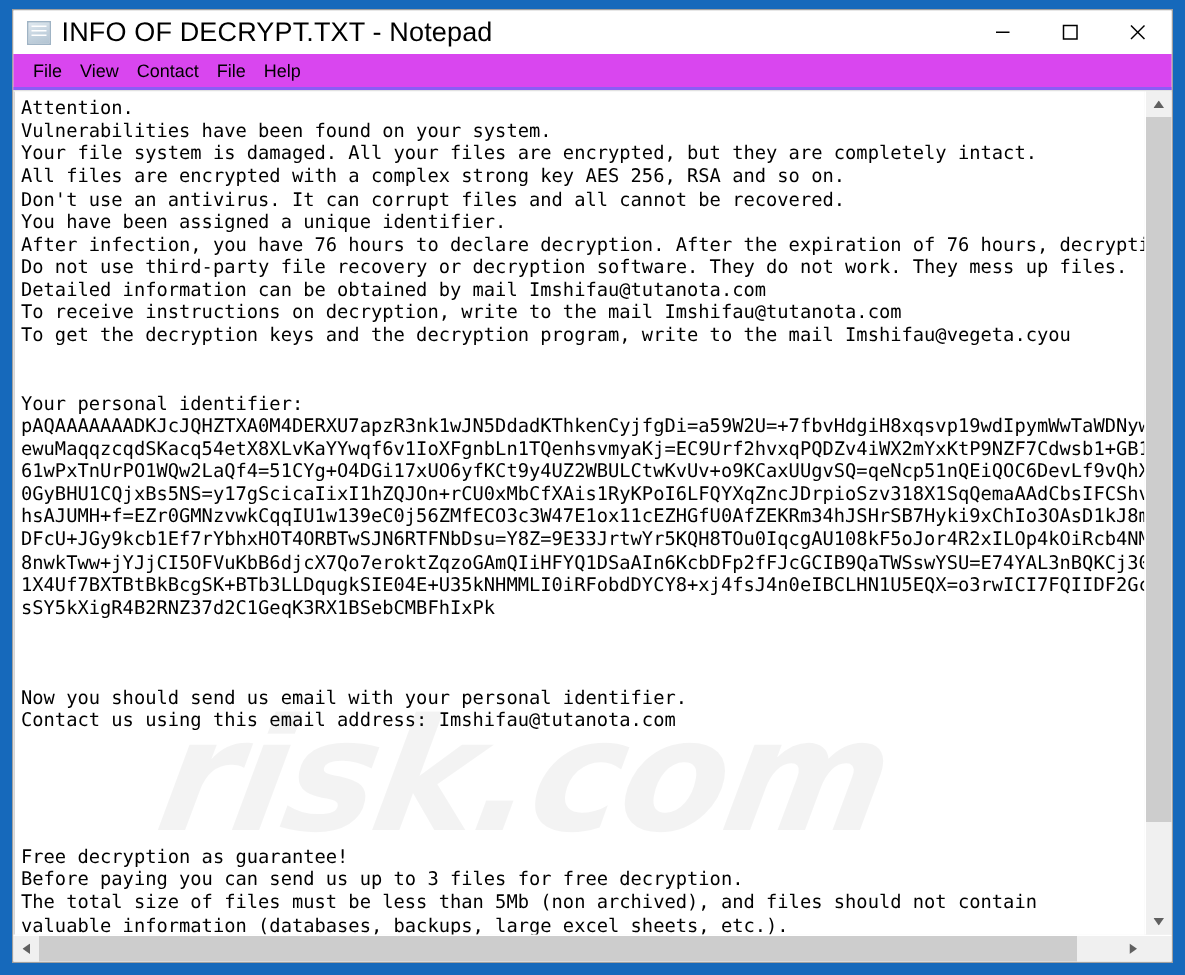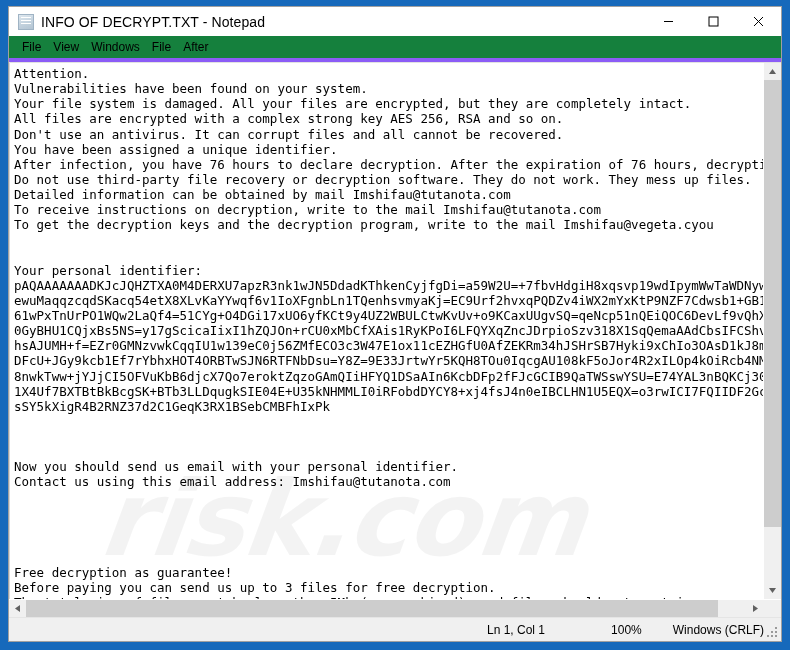--- a/index.html
+++ b/index.html
@@ -57,21 +57,21 @@
   }
   .title-icon::after {
     content: "";
     position: absolute;
     left: 2px; top: 2px;
     width: 10px; height: 1px;
     background: #ffffff;
     box-shadow: 0 3px 0 #ffffff, 0 6px 0 #ffffff;
   }
   .title-text {
-    font-size: 14px;
+    font-size: 18px;
     color: #000000;
     letter-spacing: 0.1px;
     white-space: nowrap;
   }
   .win-controls {
     position: absolute;
     right: 0;
     top: 0;
     height: 29px;
     display: flex;
@@ -83,25 +83,25 @@
     align-items: center;
     justify-content: center;
     color: #000;
   }
   .win-btn svg { display: block; }
 
   
   .menubar {
     height: 22px;
     min-height: 22px;
-    background: #15803d;
+    background: #d946ef;
     display: flex;
     align-items: center;
     padding-left: 7px;
-    border-bottom: 4px solid #8b5cf6;
+    border-bottom: 2px solid #8b5cf6;
   }
   .menu-item {
     font-size: 12px;
     color: #000000;
     padding: 2px 6px 3px 6px;
     white-space: nowrap;
   }
 
   
   .client {
@@ -273,23 +273,23 @@
             <line x1="1" y1="1" x2="10" y2="10" stroke="#000" stroke-width="1"></line>
             <line x1="10" y1="1" x2="1" y2="10" stroke="#000" stroke-width="1"></line>
           </svg>
         </div>
       </div>
     </div>
 
     <div class="menubar">
       <div class="menu-item">File</div>
       <div class="menu-item">View</div>
-      <div class="menu-item">Windows</div>
+      <div class="menu-item">Contact</div>
       <div class="menu-item">File</div>
-      <div class="menu-item">After</div>
+      <div class="menu-item">Help</div>
     </div>
 
     <div class="client">
 
       <div class="client-row">
 
         <div class="text-area">
           <div class="watermark">risk.com</div>
           <pre class="note-text">Attention.
 Vulnerabilities have been found on your system.
@@ -363,29 +363,15 @@
         </div>
         <div class="sb-arrow">
           <svg width="5" height="7" viewBox="0 0 5 7">
             <polygon points="0,0 5,3.5 0,7" fill="#606060"></polygon>
           </svg>
         </div>
         <div class="corner-box"></div>
       </div>
     </div>
 
-    <div class="statusbar">
-      <div class="status-cell pos">Ln 1, Col 1</div>
-      <div class="status-cell zoom">100%</div>
-      <div class="status-cell eol">Windows (CRLF)</div>
-
-      <div class="grip">
-        <i style="left:9px;top:1px"></i>
-        <i style="left:5px;top:5px"></i>
-          <i style="left:9px;top:5px"></i>
-        <i style="left:1px;top:9px"></i>
-          <i style="left:5px;top:9px"></i>
-          <i style="left:9px;top:9px"></i>
-      </div>
-    </div>
 
   </div>
 </div>
 
 </body></html>

